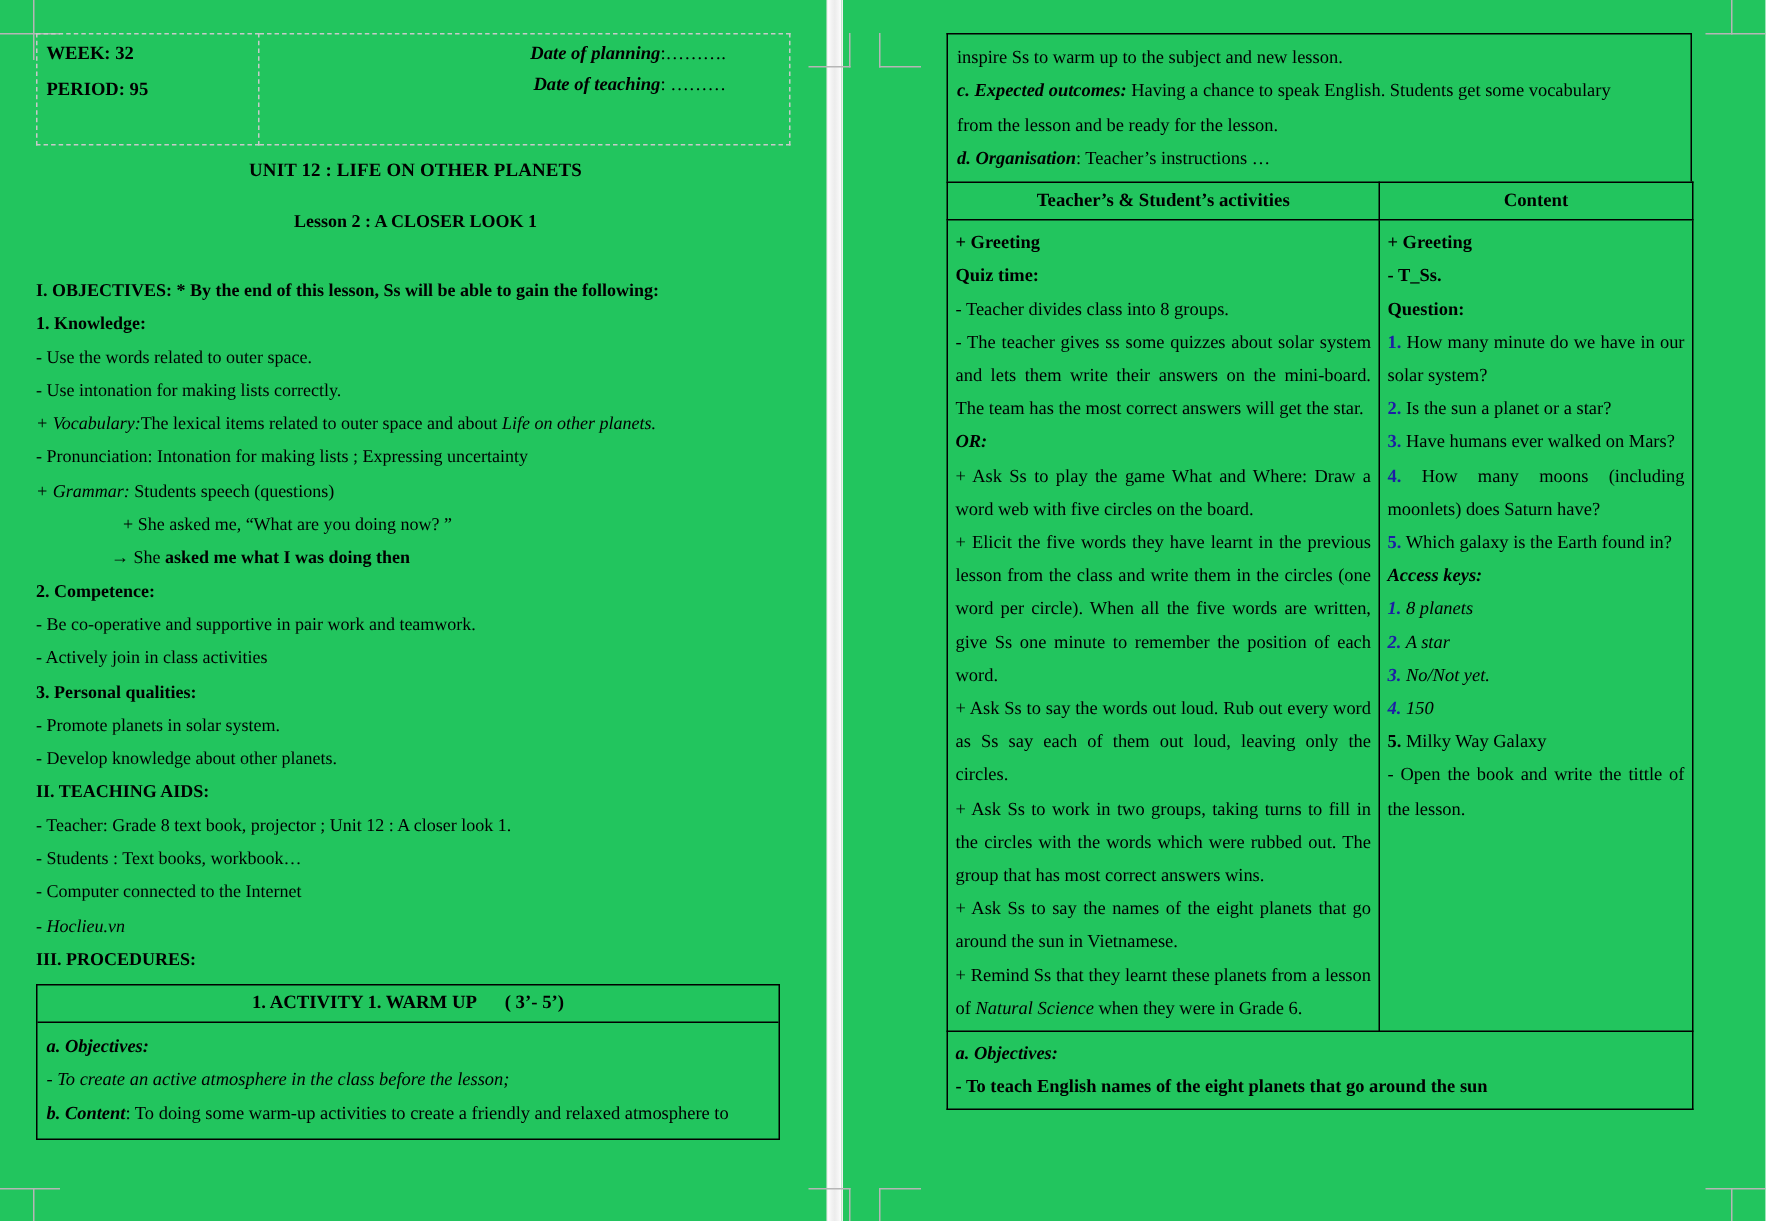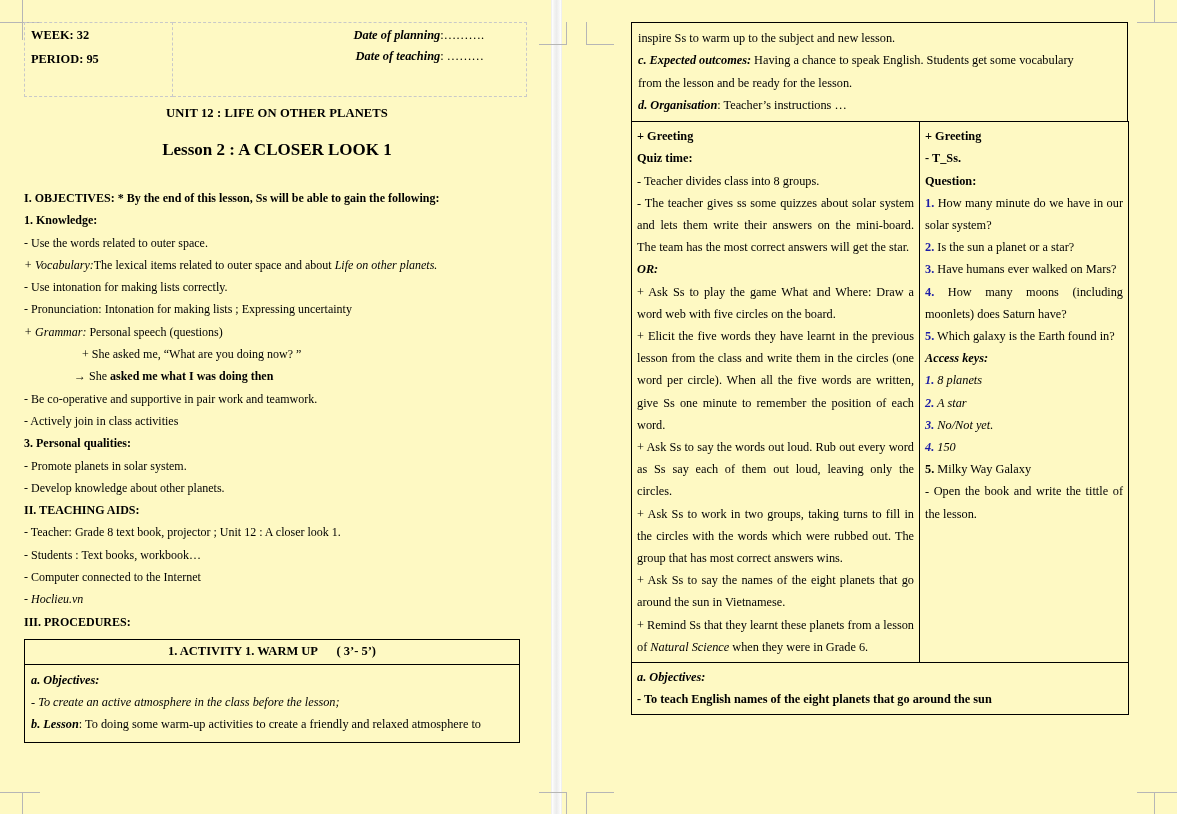--- a/index.html
+++ b/index.html
@@ -12,21 +12,21 @@
   body {
     font-family: "Liberation Serif", "DejaVu Serif", serif;
     color: #000000;
     font-size: 12.2px;
   }
 
   .screen {
     position: relative;
     width: 1177px;
     height: 814px;
-    background: #fef9c3;
+    background: #22c55e;
   }
 
   
   .page-gutter {
     position: absolute;
     left: 551px; top: 0;
     width: 11px; height: 814px;
     background: linear-gradient(to right, #ffffff 0%, #f3f3f3 25%, #ececec 50%, #f6f6f6 80%, #ffffff 100%);
     border-left: 1px solid #f0f0f0;
     border-right: 1px solid #f0f0f0;
@@ -73,21 +73,21 @@
     text-align: center;
     font-weight: bold;
     margin: 9px 0 0 0;
     font-size: 12.6px;
     letter-spacing: .1px;
   }
   .doc-subtitle {
     text-align: center;
     font-weight: bold;
     margin: 19px 0 0 0;
-    font-size: 17px;
+    font-size: 12px;
   }
 
   .body-line {
     margin: 0;
     padding: 0;
     line-height: 22.3px;
     white-space: nowrap;
     font-size: 12px;
   }
   .b   { font-weight: bold; }
@@ -214,27 +214,28 @@
     </tbody>
       </table>
 
     <p class="doc-title">UNIT 12 : LIFE ON OTHER PLANETS</p>
     <p class="doc-subtitle">Lesson 2 : A CLOSER LOOK 1</p>
 
     <div style="margin-top:27px;">
       <p class="body-line b">I. OBJECTIVES: * By the end of this lesson, Ss will be able to gain the following:</p>
       <p class="body-line b">1. Knowledge:</p>
       <p class="body-line">- Use the words related to outer space.</p>
+      <p class="body-line">- Use intonation for making lists correctly.</p>
       <p class="body-line"><span class="i">+ Vocabulary:</span><span>The lexical items related to outer space and about </span><span class="i">Life on other planets.</span></p>
-      <p class="body-line">- Use intonation for making lists correctly.</p>
       <p class="body-line">- Pronunciation: Intonation for making lists ; Expressing uncertainty</p>
-      <p class="body-line"><span class="i">+ Grammar:</span><span> Personal speech (questions)</span></p>
+      <p class="body-line"><span class="i">+ Grammar:</span><span> Students speech (questions)</span></p>
       <p class="body-line indent1">+ She asked me, “What are you doing now? ”</p>
       <p class="body-line indent2"><span>→ She </span><span class="b">asked me what I was doing then</span></p>
 
+      <p class="body-line b">2. Competence:</p>
       <p class="body-line">- Be co-operative and supportive in pair work and teamwork.</p>
       <p class="body-line">- Actively join in class activities</p>
 
       <p class="body-line b">3. Personal qualities:</p>
       <p class="body-line">- Promote planets in solar system.</p>
       <p class="body-line">- Develop knowledge about other planets.</p>
 
       <p class="body-line b">II. TEACHING AIDS:</p>
       <p class="body-line">- Teacher: Grade 8 text book, projector ; Unit 12 : A closer look 1.</p>
       <p class="body-line">- Students : Text books, workbook…</p>
@@ -245,36 +246,40 @@
     </div>
 
     <div class="act-box">
       <div class="act-head">
         <span>1. ACTIVITY 1. WARM UP</span>
         <span class="time">( 3’- 5’)</span>
       </div>
       <div class="act-body">
         <p class="bi">a. Objectives:</p>
         <p class="i">- To create an active atmosphere in the class before the lesson;</p>
-        <p><span class="bi">b. Lesson</span><span>: To doing some warm-up activities to create a friendly and relaxed atmosphere to</span></p>
+        <p><span class="bi">b. Content</span><span>: To doing some warm-up activities to create a friendly and relaxed atmosphere to</span></p>
       </div>
     </div>
   </div>
 
   <div class="page page-right">
 
     <div class="intro-box">
       <p>inspire Ss to warm up to the subject and new lesson.</p>
       <p><span class="bi">c. Expected outcomes:</span><span> Having a chance to speak English. Students get some vocabulary</span></p>
       <p>from the lesson and be ready for the lesson.</p>
       <p><span class="bi">d. Organisation</span><span>: Teacher’s instructions …</span></p>
     </div>
 
     <table class="main">
       <tbody>
+          <tr>
+        <th class="col-a">Teacher’s &amp; Student’s activities</th>
+        <th class="col-b">Content</th>
+      </tr>
       <tr>
         <td class="col-a">
           <p class="b">+ Greeting</p>
           <p class="b">Quiz time:</p>
           <p class="just">- Teacher divides class into 8 groups.</p>
           <p class="just">- The teacher gives ss some quizzes about solar system and lets them write their answers on the mini-board. The team has the most correct answers will get the star.</p>
           <p class="bi">OR:</p>
           <p class="just">+ Ask Ss to play the game What and Where: Draw a word web with five circles on the board.</p>
           <p class="just">+ Elicit the five words they have learnt in the previous lesson from the class and write them in the circles (one word per circle). When all the five words are written, give Ss one minute to remember the position of each word.</p>
           <p class="just">+ Ask Ss to say the words out loud. Rub out every word as Ss say each of them out loud, leaving only the circles.</p>

